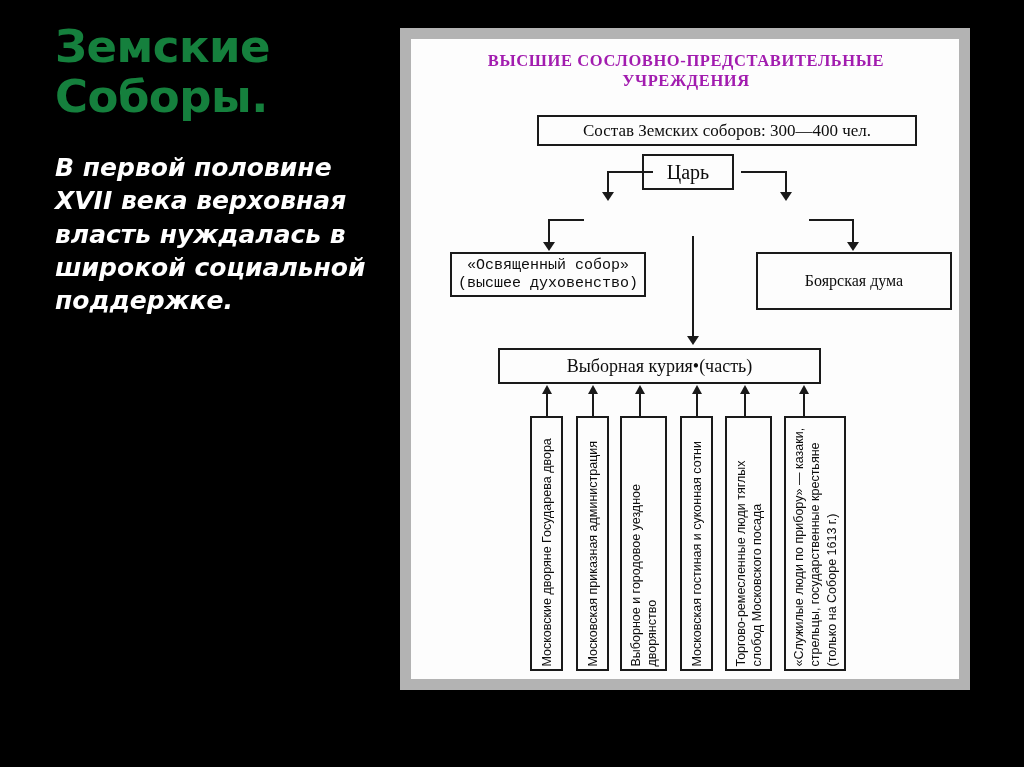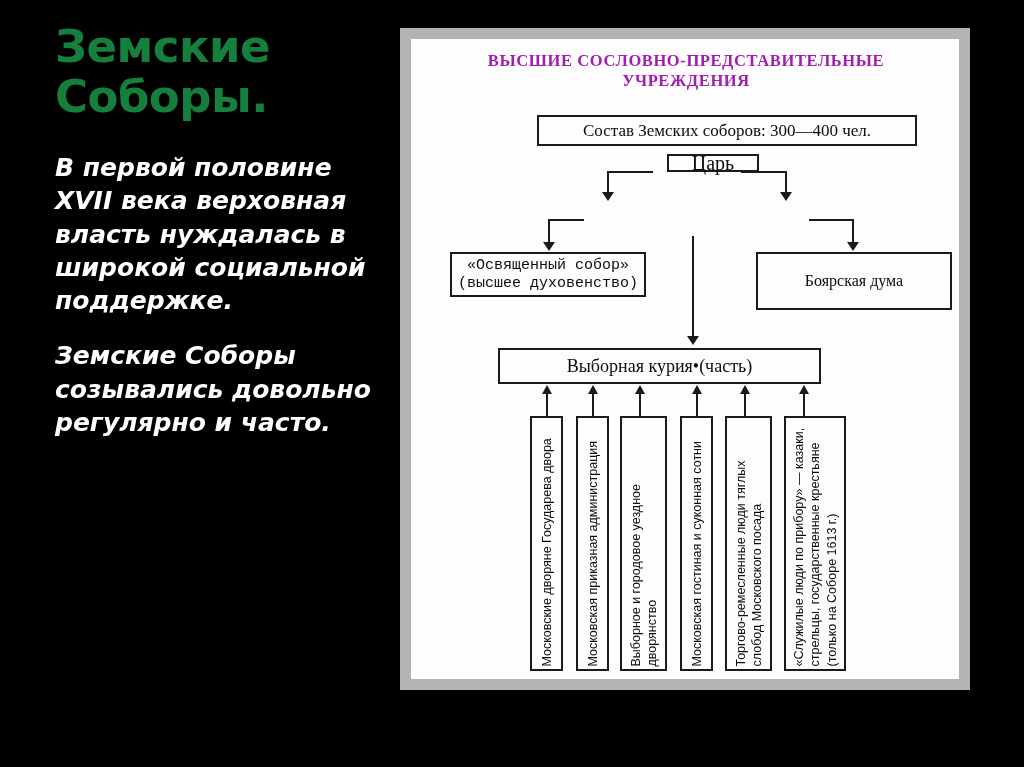--- a/index.html
+++ b/index.html
@@ -74,21 +74,21 @@
     font-family:"Liberation Serif", serif;
     font-weight:bold;
     font-size:16.5px;
     letter-spacing:0.6px;
     line-height:1.22;
     text-align:center;
     color:#a21caf;
     white-space:pre-line;
   }
   #node-composition{ left:93px; top:76px; width:380px; height:31px; font-size:17px;margin-left:33px; }
-  #node-tsar{ left:256px; top:115px; width:92px; height:18px; font-size:20px; }
+  #node-tsar{ left:231px; top:115px; width:92px; height:36px; font-size:20px; }
   #node-zemsky{ left:171px; top:162px; width:229px; height:35px; font-size:20px; }
   #node-osv{ left:39px; top:213px; width:196px; height:45px; font-size:15px; white-space:pre-line;font-family:Liberation Mono, monospace;}
   #node-boyar{ left:345px; top:213px; width:196px; height:58px; font-size:16px; }
   #node-kuria{ left:87px; top:309px; width:323px; height:36px; font-size:18px; }
 
   
   .leaf-box{
     position:absolute;
     top:377px;
     border:2px solid #1a1a1a;
@@ -128,21 +128,20 @@
     border-bottom:9px solid #1a1a1a;
   }
 </style>
 </head>
 <body>
 
 <div id="left-column">
   <h1 id="slide-title">Земские
 Соборы.</h1>
   <p class="body-para">В первой половине XVII века верховная власть нуждалась в широкой социальной поддержке.</p>
-  <p class="body-para">Земские Соборы созывались довольно регулярно и часто.</p>
 </div>
 
 <div id="diagram-frame">
   <div id="diagram-canvas">
 
     <div id="diagram-heading">ВЫСШИЕ СОСЛОВНО-ПРЕДСТАВИТЕЛЬНЫЕ
 УЧРЕЖДЕНИЯ</div>
 
     <div class="dg-node" id="node-composition">Состав Земских соборов: 300—400 чел.</div>
 

